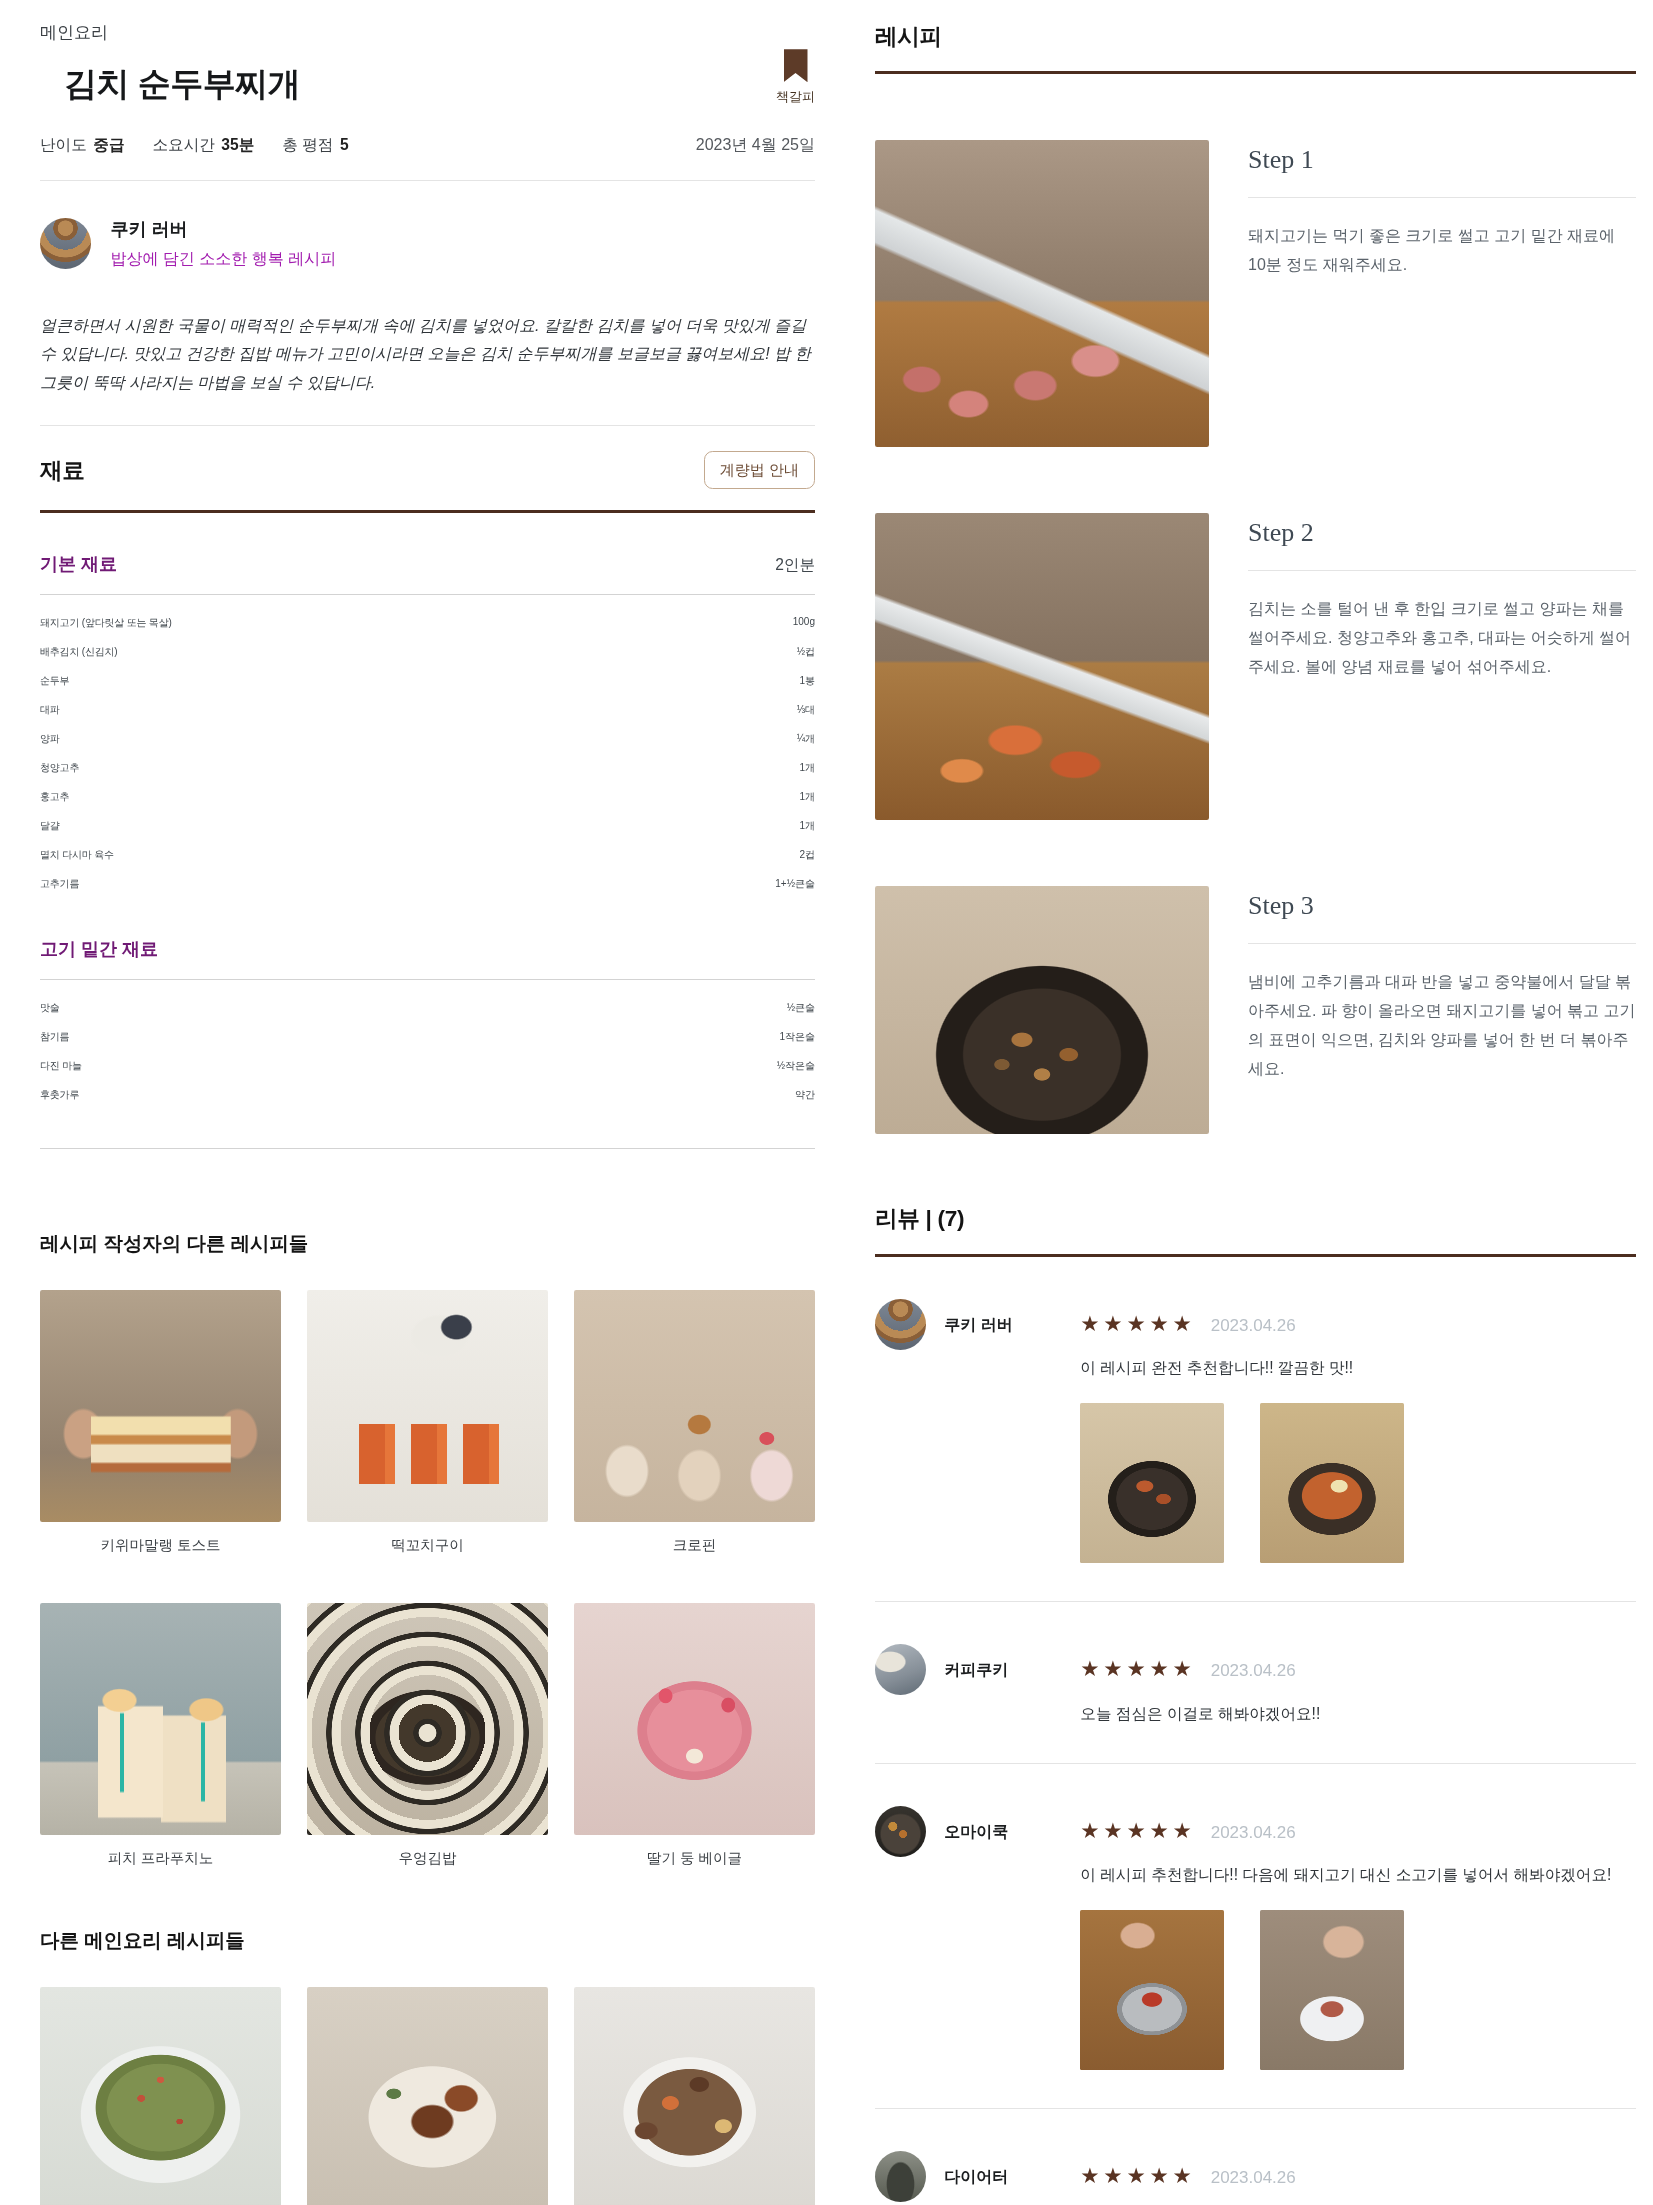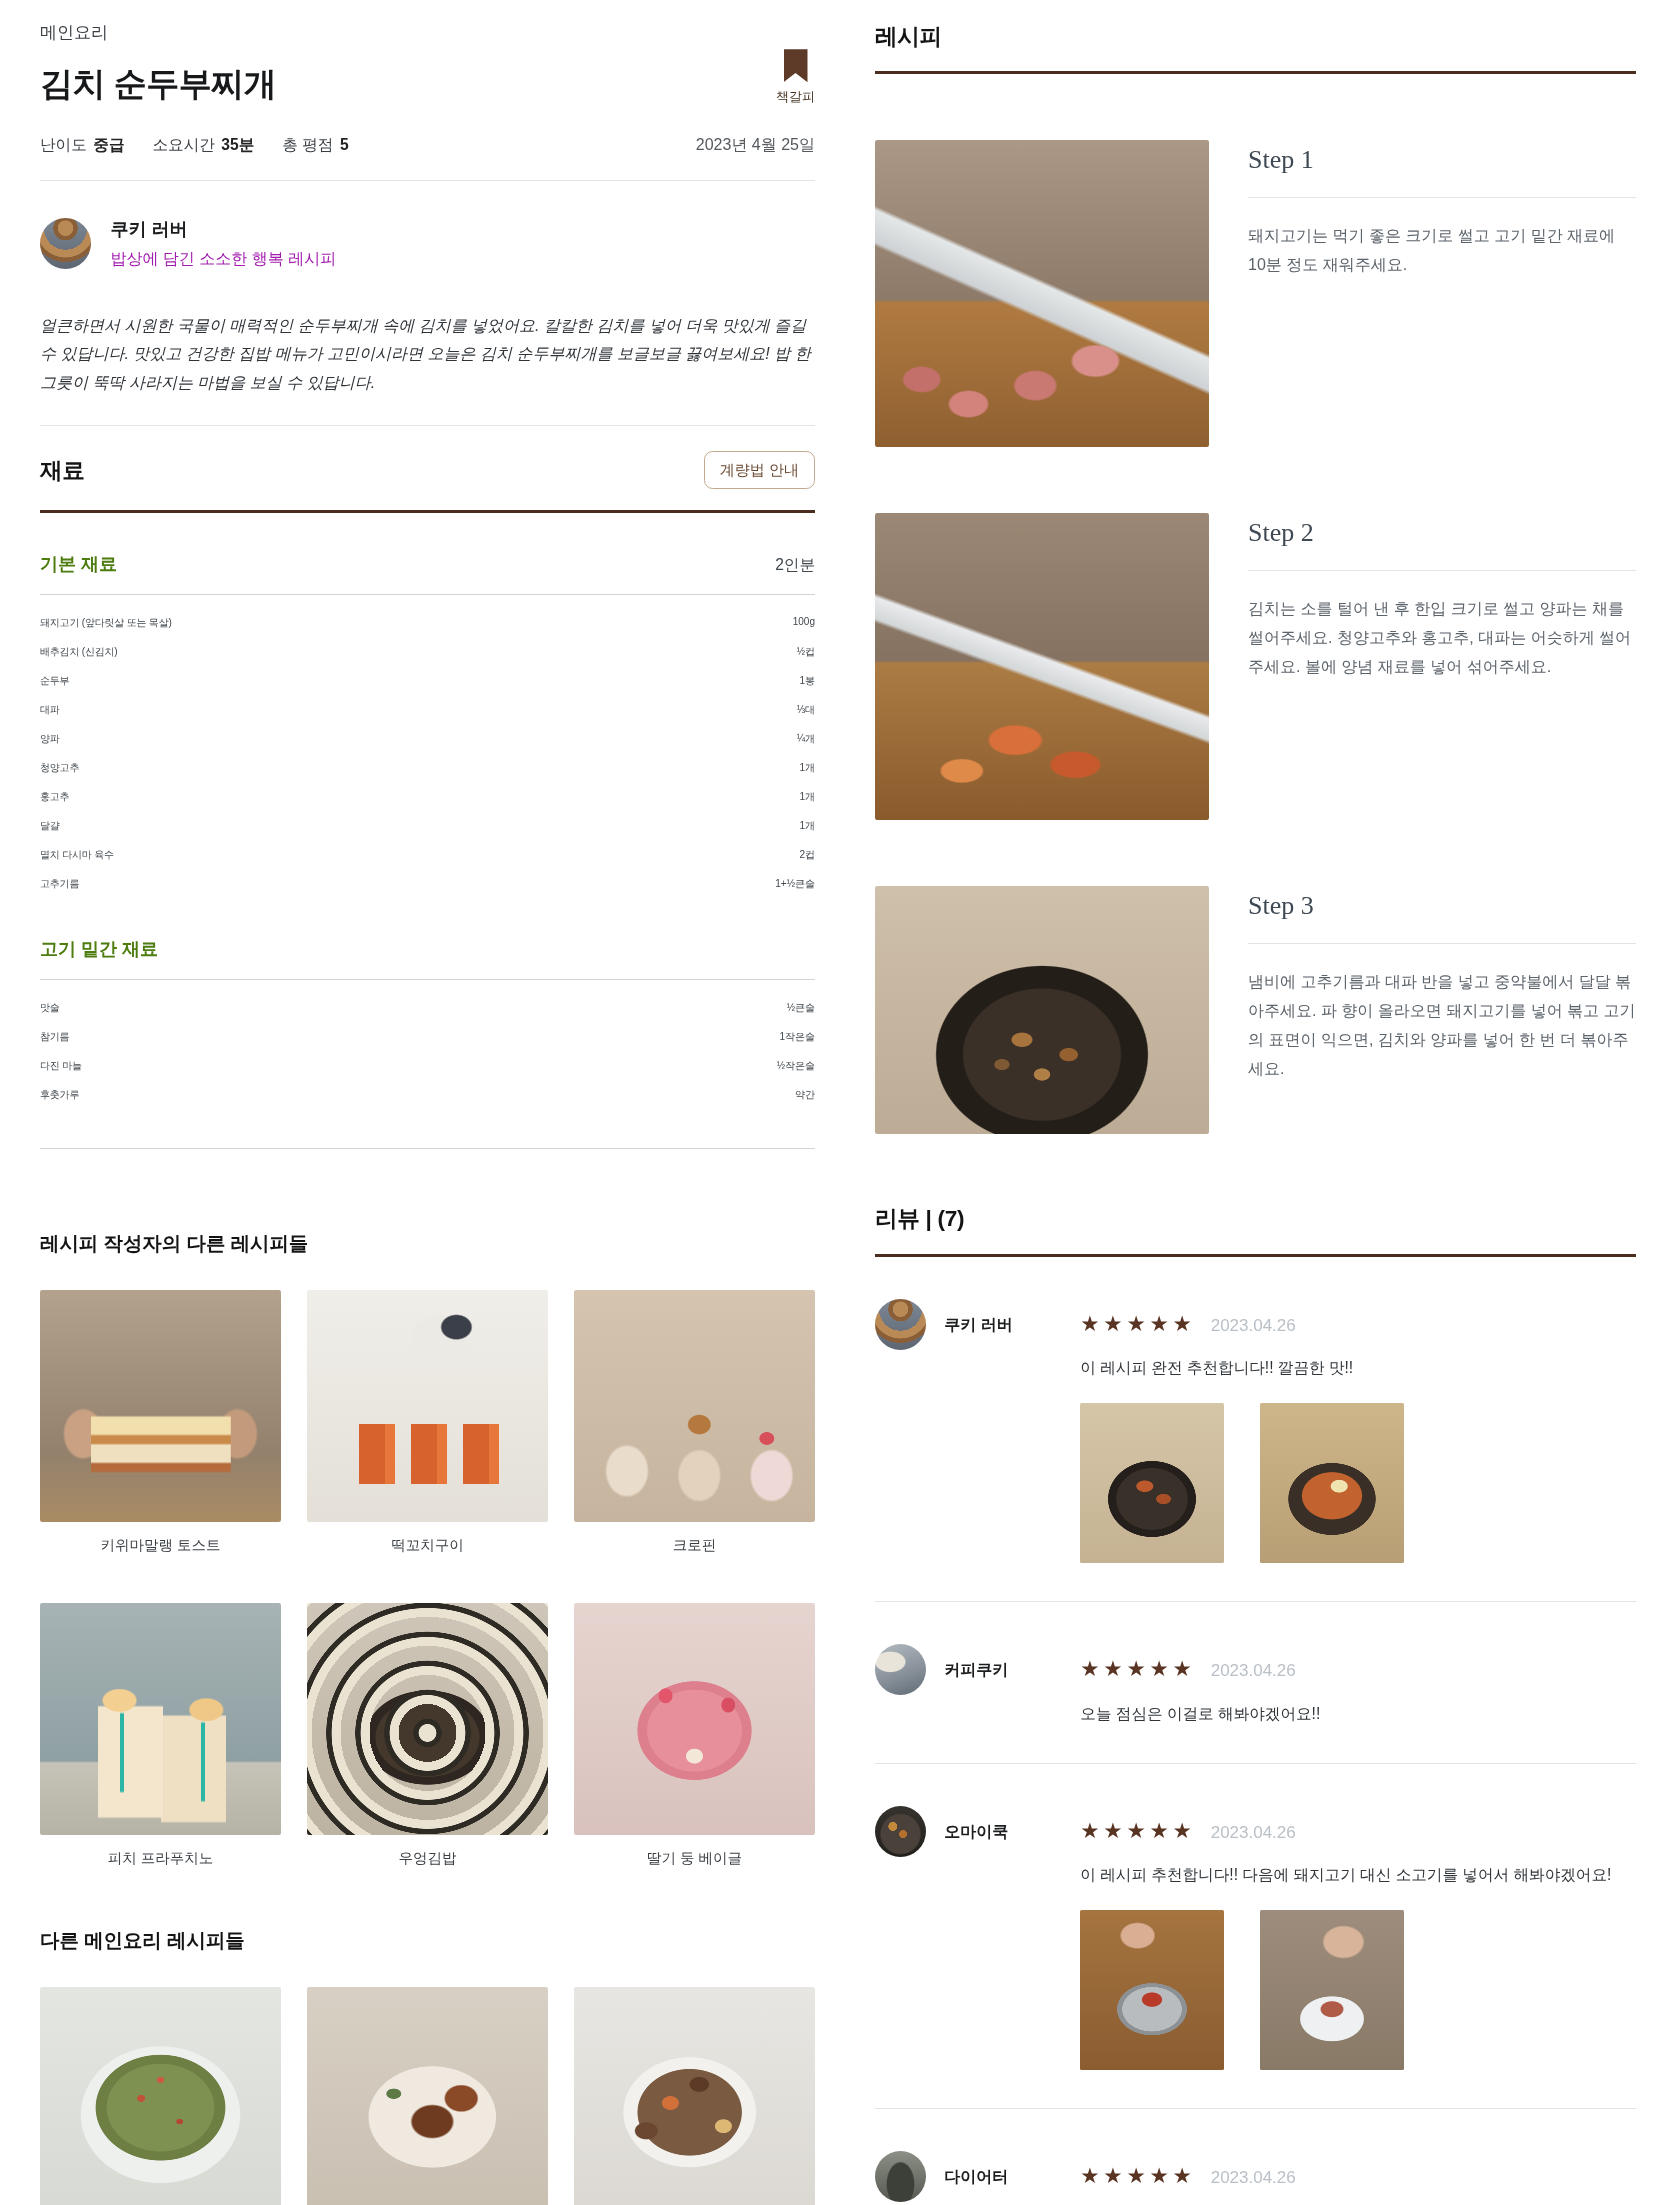--- a/index.html
+++ b/index.html
@@ -9,21 +9,21 @@
   .col-right{width:761px;margin-left:60px;flex:none;}
 
   
   .hr-thin{border:none;border-top:1.1px solid #e4e4e4;margin:0;}
   .hr-mid{border:none;border-top:1.1px solid #d3d3d3;margin:0;}
   .hr-thick{border:none;border-top:3.8px solid #4b2d1f;margin:0;}
   .sec-title{font-size:22.6px;font-weight:bold;color:#141414;letter-spacing:-0.3px;}
 
   
   .category{font-size:17px;color:#3a3f44;}
-  .title-row{position:relative;margin-top:18.3px;}
+  .title-row{position:relative;margin-top:18.3px;margin-left:24px;}
   .page-title{font-size:33px;font-weight:bold;margin:0;color:#16181a;letter-spacing:-0.5px;}
   .bookmark{position:absolute;right:0;top:-13px;text-align:center;cursor:pointer;}
   .bookmark-shape{width:24px;height:33px;margin:0 auto;background:#5d3b28;clip-path:polygon(0 0,100% 0,100% 100%,50% 72%,0 100%);}
   .bookmark-label{font-size:13px;color:#43301f;margin-top:5.4px;}
   .meta-row{display:flex;align-items:baseline;margin-top:28px;font-size:15.6px;color:#3a3f44;}
   .meta-item{margin-right:28px;}
   .meta-item b{margin-left:6.5px;color:#222;}
   .meta-date{margin-left:auto;color:#55595e;font-size:16px;}
   .hr-after-meta{margin-top:24px;}
 
@@ -37,21 +37,21 @@
   .author-tagline{font-size:16px;color:#a21caf;margin-top:7.5px;}
   .description{margin-top:42px;font-size:16px;line-height:1.78;color:#2e3338;width:775px;font-style:italic;}
   .hr-after-desc{margin-top:28px;}
 
   
   .ing-header{display:flex;align-items:center;justify-content:space-between;margin-top:25px;}
   .measure-btn{background:#fff;border:1.6px solid #c3a98f;border-radius:8.6px;color:#6b4a33;font-size:15px;padding:8.6px 15px;font-family:inherit;cursor:pointer;}
   .ing-thick{margin-top:20.5px;}
   .group{margin-top:39px;}
   .group-head{display:flex;justify-content:space-between;align-items:baseline;}
-  .group-name{font-size:18px;font-weight:bold;color:#4d7c0f;}
+  .group-name{font-size:18px;font-weight:bold;color:#701a75;}
   .group-serving{font-size:15.6px;color:#3f464c;}
   .group-hr{margin-top:18.3px;}
   .ing-rows{margin-top:13px;}
   .ing-row{display:flex;justify-content:space-between;font-size:10px;color:#3f464c;padding:7.5px 0;}
   .ing-name{letter-spacing:-0.2px;}
   .ing-val{text-align:right;}
 
   
   .grid-sec-title{font-size:19.4px;font-weight:bold;color:#141414;}
   .more-author-title{margin-top:81px;}

